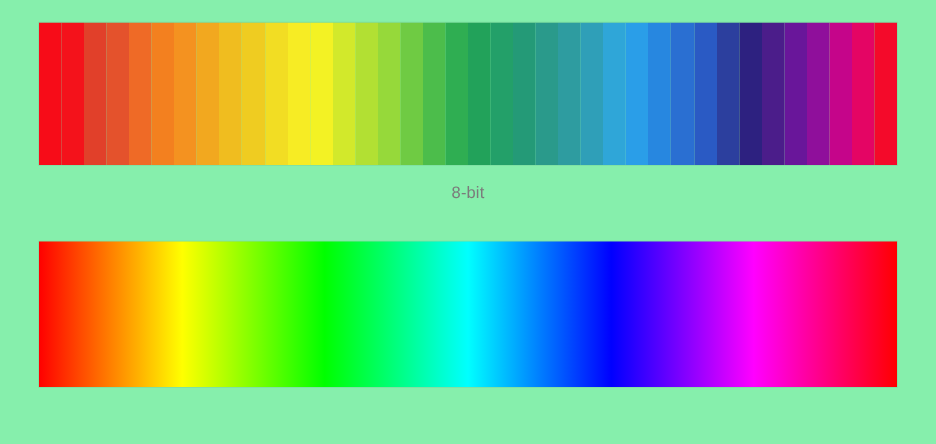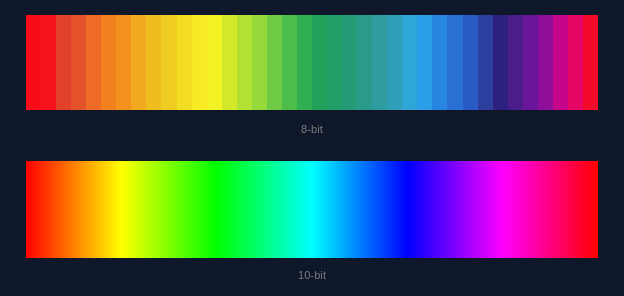--- a/index.html
+++ b/index.html
@@ -14,21 +14,21 @@
     font-family: "Liberation Sans", sans-serif;
     overflow: hidden;
     position: relative;
   }
   .page {
     position: absolute;
     left: 0;
     top: 0;
     width: 624px;
     height: 296px;
-    background: #0f172a;
+    background: #86efac;
   }
   .swatch-block {
     position: absolute;
     left: 26px;
     width: 572px;
   }
   #block-8bit {
     top: 15px;
   }
   #block-10bit {
@@ -112,16 +112,15 @@
         <div class="band" style="width: 15px; background: rgb(143, 15, 155);"></div>
         <div class="band" style="width: 15px; background: rgb(197, 5, 138);"></div>
         <div class="band" style="width: 15px; background: rgb(228, 5, 100);"></div>
         <div class="band" style="width: 15px; background: rgb(244, 10, 42);"></div>
       </div>
     <div class="caption">8-bit</div>
   </div>
 
   <div class="swatch-block" id="block-10bit">
     <div class="strip" id="strip-10bit" style="background: linear-gradient(to right, rgb(255, 0, 0) 0%, rgb(255, 127, 0) 8.3%, rgb(255, 255, 0) 16.7%, rgb(127, 255, 0) 25%, rgb(0, 255, 0) 33.3%, rgb(0, 255, 127) 41.7%, rgb(0, 255, 255) 50%, rgb(0, 127, 255) 58.3%, rgb(0, 0, 255) 66.7%, rgb(127, 0, 255) 75%, rgb(255, 0, 255) 83.3%, rgb(255, 0, 127) 91.7%, rgb(255, 0, 0) 100%);"></div>
-    <div class="caption">10-bit</div>
   </div>
 
 </div>
 
 </body></html>

